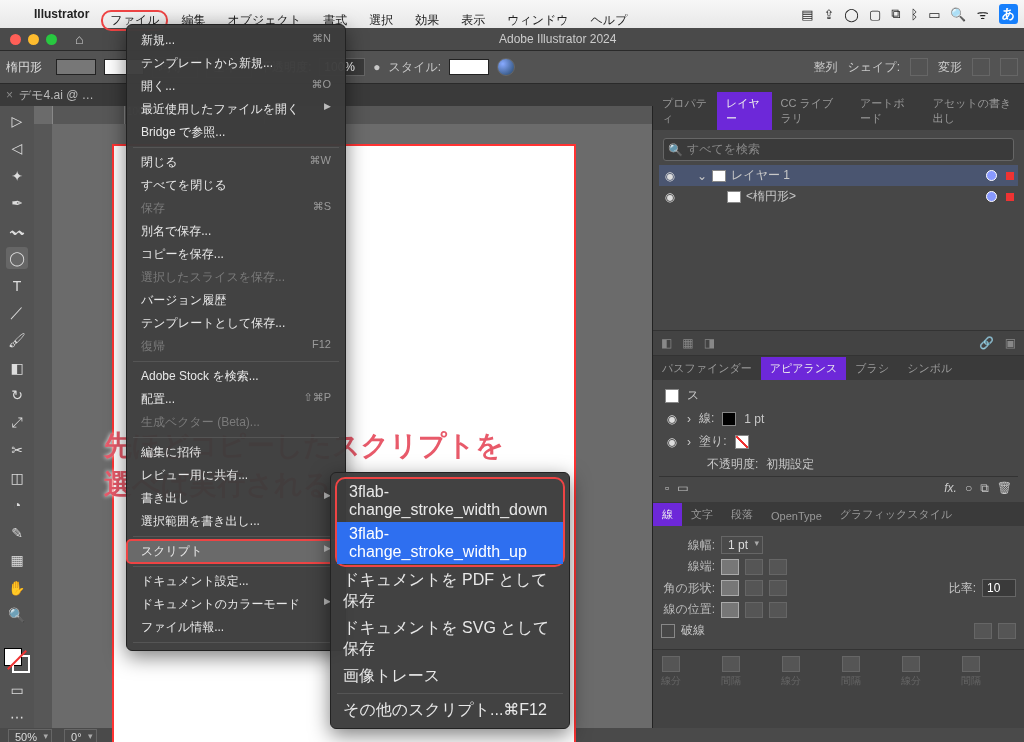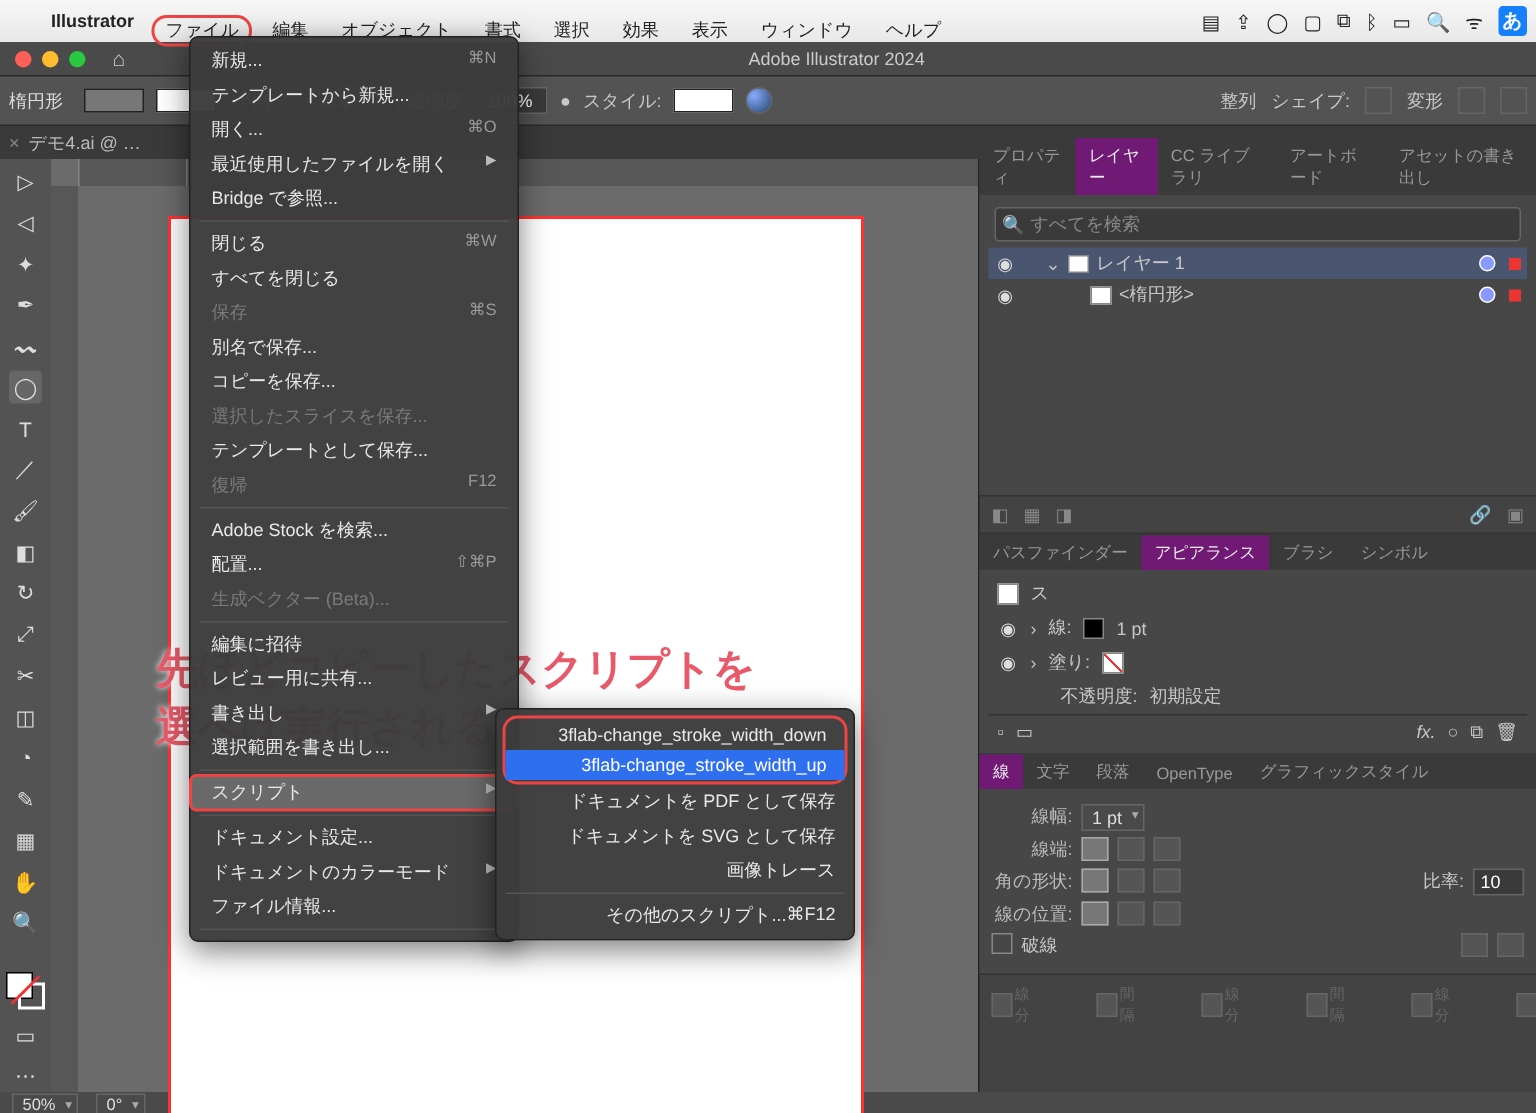--- a/index.html
+++ b/index.html
@@ -39,52 +39,52 @@
   .toolbox .fs-diag{position:absolute;width:26px;height:2px;background:#e33;transform:rotate(-45deg);top:11px;left:0}
   .canvas-wrap { flex: 1; position: relative; background: #6b6b6b; }
   .ruler-h{position:absolute;top:0;left:18px;right:0;height:18px;background:#575757;display:flex;color:#bbb}
   .ruler-h span{flex:0 0 70px;border-left:1px solid #888;padding-left:2px;font-size:10px}
   .ruler-v{position:absolute;top:18px;left:0;width:18px;bottom:0;background:#575757}
   .artboard{position:absolute;top:40px;left:80px;width:460px;height:620px;background:#fff;outline:2px solid #f33}
   .annot{position:absolute;top:320px;left:70px;color:#e85a6a;font-weight:800;font-size:28px;line-height:1.4;text-shadow:0 0 4px #fff;z-index:40;pointer-events:none;white-space:pre}
   .panels { width: 372px; background: #434343; display: flex; flex-direction: column; border-left: 1px solid #222; }
   .ptabs{display:flex;background:#3a3a3a;height:24px;align-items:flex-end}
   .ptab{padding:4px 9px;color:#999;font-size:11px}
-  .ptab.on{background:#701a75;color:#eee}
+  .ptab.on{background:#6d28d9;color:#eee}
   .panelbody{flex:0 0 auto;background:#474747;padding:4px 6px}
   .search{display:flex;align-items:center;background:#3a3a3a;border:1px solid #666;border-radius:3px;padding:2px 4px;margin:4px}
   .layer-row{display:flex;align-items:center;gap:5px;padding:2px 4px}
   .layer-row.sel{background:#4a5570}
   .eye{width:14px;text-align:center;color:#ddd}
   .layer-sw{width:14px;height:12px;border:1px solid #888}
   .layer-sp{width:10px}
   .tgt{margin-left:auto;width:11px;height:11px;border:1px solid #888;border-radius:50%}
   .tgt.on{background:#89f;border-color:#fff}
   .hicons{display:flex;gap:10px;padding:5px 8px;border-top:1px solid #333;border-bottom:1px solid #333;color:#888}
   .app-row{display:flex;align-items:center;gap:8px;padding:3px 6px}
   .app-row .sw2{width:14px;height:14px;border:1px solid #888}
   .strokepanel{padding:6px 8px}
-  .strokepanel .row{display:flex;align-items:flex-start;gap:6px;margin:4px 0}
+  .strokepanel .row{display:flex;align-items:center;gap:6px;margin:4px 0}
   .strokepanel .lab{width:54px;text-align:right;color:#bbb}
   .minibtn{width:18px;height:16px;border:1px solid #666;background:#555}
   .minibtn.on{background:#777;border-color:#aaa}
   .segarea{display:flex;gap:40px;padding:6px 8px;border-top:1px solid #333;color:#666;font-size:10px}
-  .segcol{display:flex;flex-direction:row;align-items:center;gap:2px}
+  .segcol{display:flex;flex-direction:column;align-items:center;gap:2px}
   .statusbar{height:18px;background:#4a4a4a;display:flex;align-items:center;gap:12px;padding:0 8px;color:#bbb;font-size:11px}
   
   .menu-pop{position:absolute;top:24px;left:126px;width:220px;background:rgba(60,60,60,.97);border:1px solid #222;border-radius:6px;padding:4px 0;z-index:50;box-shadow:0 6px 20px rgba(0,0,0,.5)}
   .menu-pop .mi{display:flex;justify-content:space-between;padding:3px 14px;color:#e8e8e8;font-size:12px}
   .menu-pop .mi.dis{color:#7a7a7a}
   .menu-pop .mi .sc{color:#9a9a9a;font-size:11px}
   .menu-pop .msep{height:1px;background:#555;margin:3px 6px}
   .menu-pop .mi.sub::after{content:"▶";font-size:9px;margin-left:6px;color:#bbb}
   .menu-pop .mi.hl{background:#6a6a6a}
   .menu-pop .mi.boxed{outline:2px solid #e44;outline-offset:-1px;border-radius:4px}
   .submenu{position:absolute;top:472px;left:330px;width:240px;background:rgba(60,60,60,.97);border:1px solid #222;border-radius:6px;padding:4px 0;z-index:51;box-shadow:0 6px 20px rgba(0,0,0,.5)}
-  .submenu .mi{padding:3px 12px;color:#e8e8e8;font-size:12px;display:flex;justify-content:flex-end}
+  .submenu .mi{padding:3px 12px;color:#e8e8e8;font-size:16px;display:flex;justify-content:flex-start}
   .submenu .mi.blue{background:#2e6ff0;color:#fff}
   .submenu .topbox{margin:0 4px;border:2px solid #e44;border-radius:10px;padding:1px 0}
   .submenu .msep{height:1px;background:#555;margin:3px 6px}
 </style>
 </head>
 <body>
 
 <div class="mac-menubar">
   <span class="apple"></span>
   <span class="app-name">Illustrator</span>
@@ -383,20 +383,23 @@
   <div class="mi">
       <span>別名で保存...</span>
     </div>
   <div class="mi">
       <span>コピーを保存...</span>
     </div>
   <div class="mi dis">
       <span>選択したスライスを保存...</span>
     </div>
   <div class="mi">
+      <span>バージョン履歴</span>
+    </div>
+  <div class="mi">
       <span>テンプレートとして保存...</span>
     </div>
   <div class="mi dis">
       <span>復帰</span>
       <span class="sc">F12</span>
     </div>
   <div class="msep"></div>
   <div class="mi">
       <span>Adobe Stock を検索...</span>
     </div>

